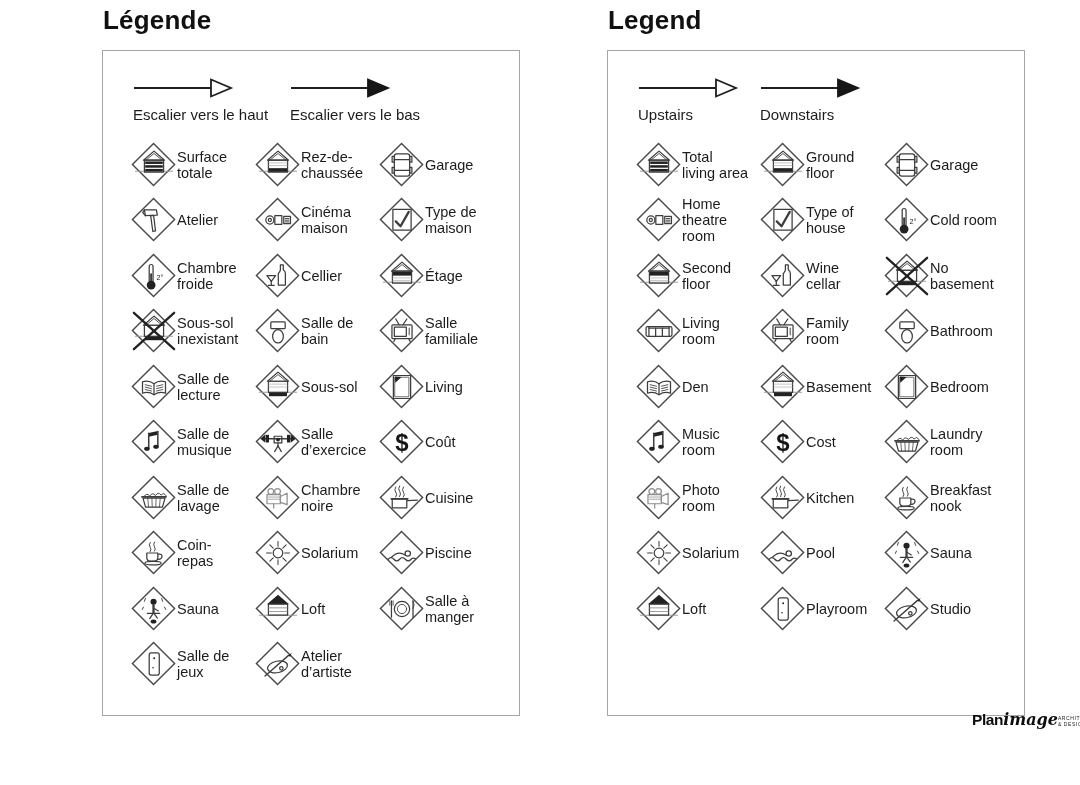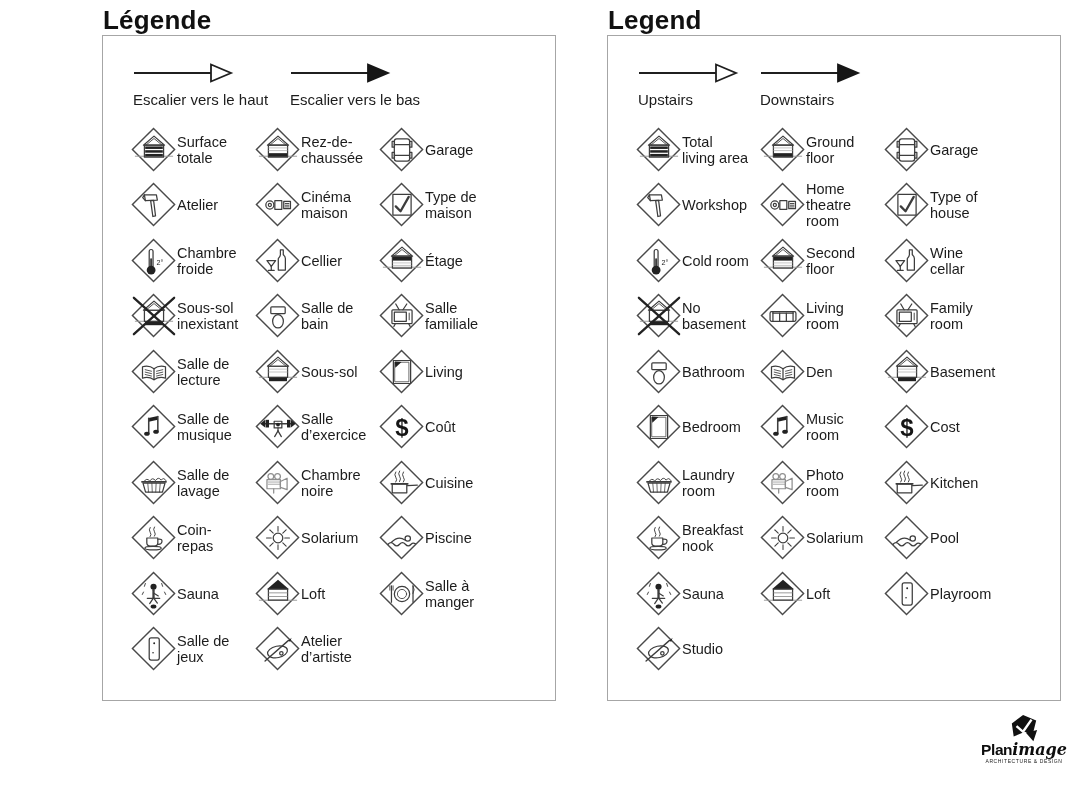--- a/index.html
+++ b/index.html
@@ -5,42 +5,42 @@
   html,body{margin:0;padding:0;background:#fff;}
   body{width:1080px;height:785px;position:relative;overflow:hidden;
        font-family:"Liberation Sans",sans-serif;color:#1c1c1c;
        -webkit-font-smoothing:antialiased;}
   .stage{position:absolute;inset:0;background:#fff;}
 
   .panel{position:absolute;top:5px;width:420px;}
   .panel-fr{left:102px;}
   .panel-en{left:563px;padding-left:44px;}
   .title{font-size:26px;line-height:30px;font-weight:bold;letter-spacing:.2px;
-         margin:0 0 0 1px;color:#111;}
-  .box{border:1px solid #a6a6a6;background:#fff;width:454px;height:666px;
+         margin:0 0 15px 1px;color:#111;}
+  .box{border:1px solid #a6a6a6;background:#fff;width:418px;height:666px;
        box-sizing:border-box;padding:18px 0 0 28px;}
 
   .arrows{display:flex;gap:22px;margin:8px 0 14px 2px;}
   .arrow-item{display:flex;flex-direction:column;gap:7px;}
   .arrow-svg{width:100px;height:22px;overflow:visible;}
   .arrow-svg line{stroke:#1f1f1f;stroke-width:2.2;}
   .arrow-svg .head{stroke:#1f1f1f;stroke-width:1.8;fill:#fff;}
   .arrow-svg .head.solid{fill:#161616;stroke:#161616;}
   .arrow-label{font-size:15px;color:#1c1c1c;white-space:nowrap;}
 
   .grid{display:grid;grid-template-columns:124px 124px 1fr;grid-auto-rows:55.5px;
         align-items:center;}
   .cell{display:flex;align-items:center;gap:0;}
   .dicon{width:46px;height:46px;flex:0 0 46px;overflow:visible;}
   .dia{fill:#fff;stroke:#4a4a4a;stroke-width:1.5;}
   .dicon use{stroke:#3d3d3d;fill:none;stroke-width:1.3;stroke-linecap:round;stroke-linejoin:round;}
   .cell-label{font-size:14.5px;line-height:16px;width:67px;color:#1c1c1c;}
 
   .logo{position:absolute;left:972px;top:714px;width:104px;display:flex;
-        flex-direction:column;align-items:center;}
+        flex-direction:row;}
   .logo-mark{width:38px;height:30px;}
   .logo-text{line-height:15px;margin-top:-2px;white-space:nowrap;}
   .lb{font-weight:bold;font-size:15.5px;letter-spacing:-.4px;color:#0d0d0d;}
   .li{font-family:"DejaVu Serif",serif;font-style:italic;font-weight:bold;
       font-size:16px;color:#0d0d0d;}
   .logo-tag{font-size:5px;letter-spacing:.12em;color:#1c1c1c;margin-top:1px;}
 </style>
 </head>
 <body>
 
@@ -581,27 +581,20 @@
   </div>
 
   <div class="cell">
     <svg class="dicon" viewBox="0 0 48 48">
       <polygon class="dia" points="23.5,1.5 45.5,23.5 23.5,45.5 1.5,23.5"></polygon>
       <use href="#sym-garage" xlink:href="#sym-garage"></use>
     </svg>
     <div class="cell-label">Garage</div>
   </div>
 
-  <div class="cell">
-    <svg class="dicon" viewBox="0 0 48 48">
-      <polygon class="dia" points="23.5,1.5 45.5,23.5 23.5,45.5 1.5,23.5"></polygon>
-      <use href="#sym-workshop" xlink:href="#sym-workshop"></use>
-    </svg>
-    <div class="cell-label">Workshop</div>
-  </div>
 
   <div class="cell">
     <svg class="dicon" viewBox="0 0 48 48">
       <polygon class="dia" points="23.5,1.5 45.5,23.5 23.5,45.5 1.5,23.5"></polygon>
       <use href="#sym-home-theatre" xlink:href="#sym-home-theatre"></use>
     </svg>
     <div class="cell-label">Home theatre room</div>
   </div>
 
   <div class="cell">

